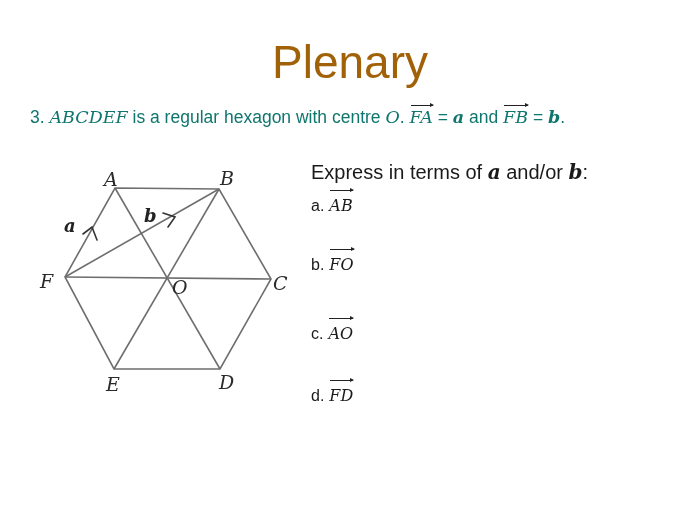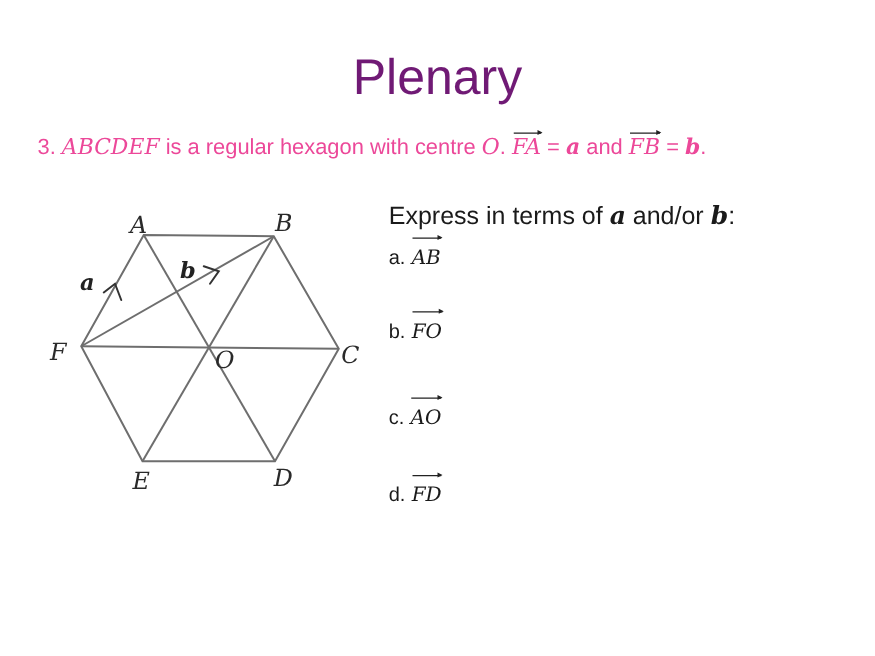--- a/index.html
+++ b/index.html
@@ -1,21 +1,21 @@
 <!DOCTYPE html>
 <html><head>
   <meta charset="utf-8">
   <style>
     html, body { margin: 0; padding: 0; background: #ffffff; }
     body { width: 700px; height: 525px; position: relative; overflow: hidden;
            font-family: "Liberation Sans", "DejaVu Sans", sans-serif; color: #1a1a1a; }
     .title { position: absolute; left: 0; width: 700px; top: 38px; text-align: center;
-             font-size: 40px; line-height: 48px; color: #701a75; letter-spacing: 0px; }
+             font-size: 46px; line-height: 48px; color: #a16207; letter-spacing: 0px; }
     .question { position: absolute; left: 30px; top: 105px; font-size: 17.5px; line-height: 24px;
-                white-space: nowrap; color: #ec4899; }
+                white-space: nowrap; color: #0f766e; }
     .math { font-family: "DejaVu Serif", "Liberation Serif", serif; font-style: italic; }
     .boldmath { font-family: "DejaVu Serif", "Liberation Serif", serif; font-style: italic; font-weight: bold; }
     .vec { position: relative; display: inline-block; font-family: "DejaVu Serif", "Liberation Serif", serif;
            font-style: italic; }
     .vec::before { content: ""; position: absolute; left: 1px; right: 0px; top: 0px; height: 1.2px; background: #222; }
     .vec::after { content: ""; position: absolute; right: -1px; top: -2px; width: 0; height: 0;
                   border-left: 4px solid #222; border-top: 2.5px solid transparent; border-bottom: 2.5px solid transparent; }
     .diagram { position: absolute; left: 0; top: 0; width: 700px; height: 525px; }
     .prompt { position: absolute; left: 311px; top: 161px; font-size: 20px; line-height: 22px; white-space: nowrap; }
     .part { position: absolute; left: 311px; font-size: 16px; line-height: 32px; white-space: nowrap; }

